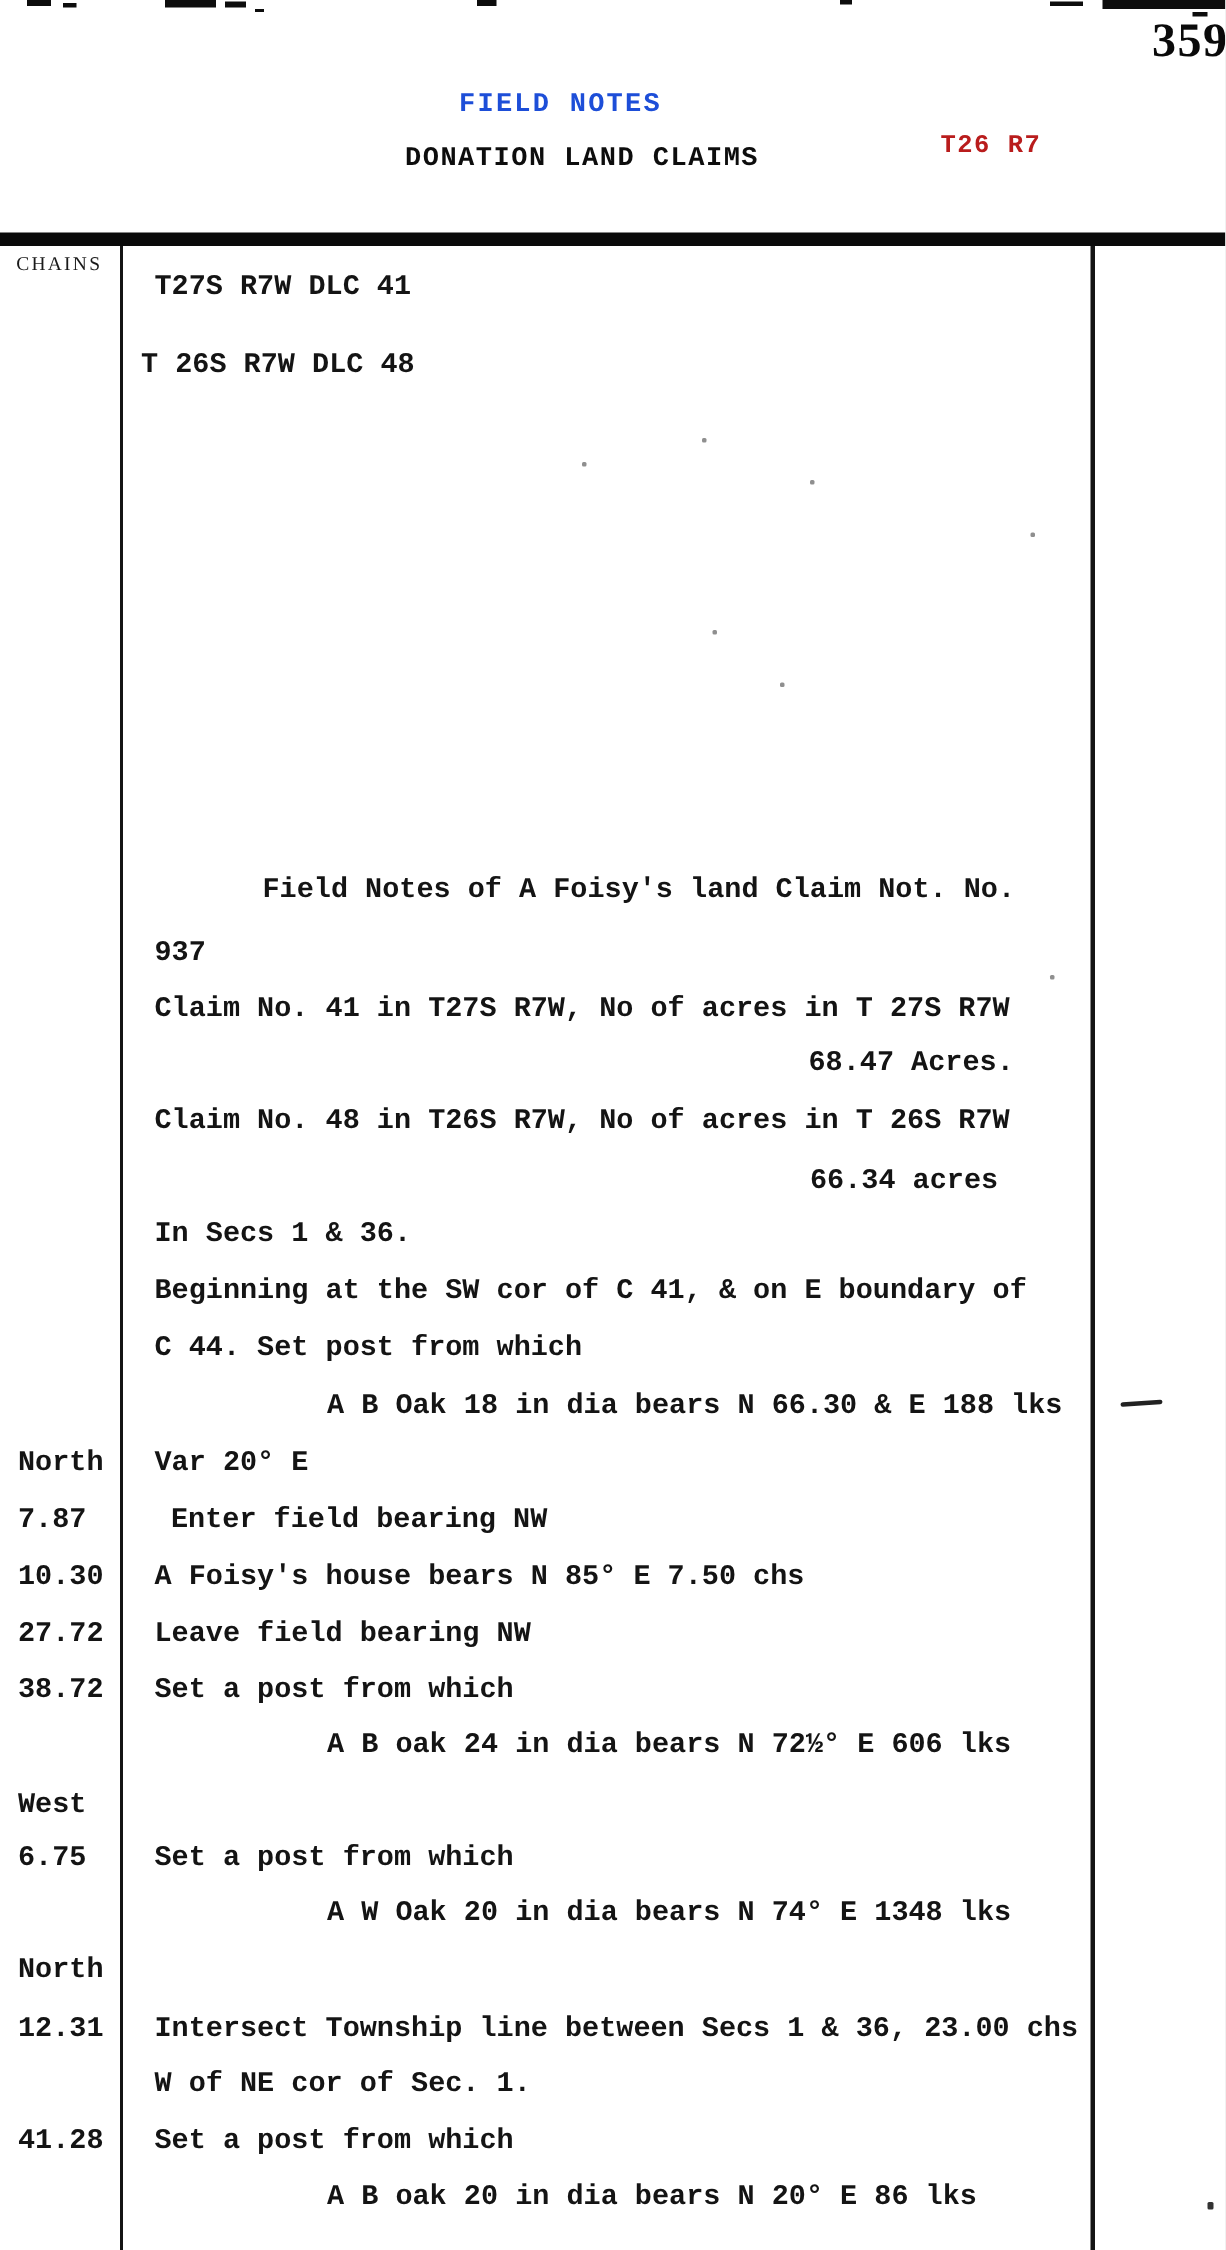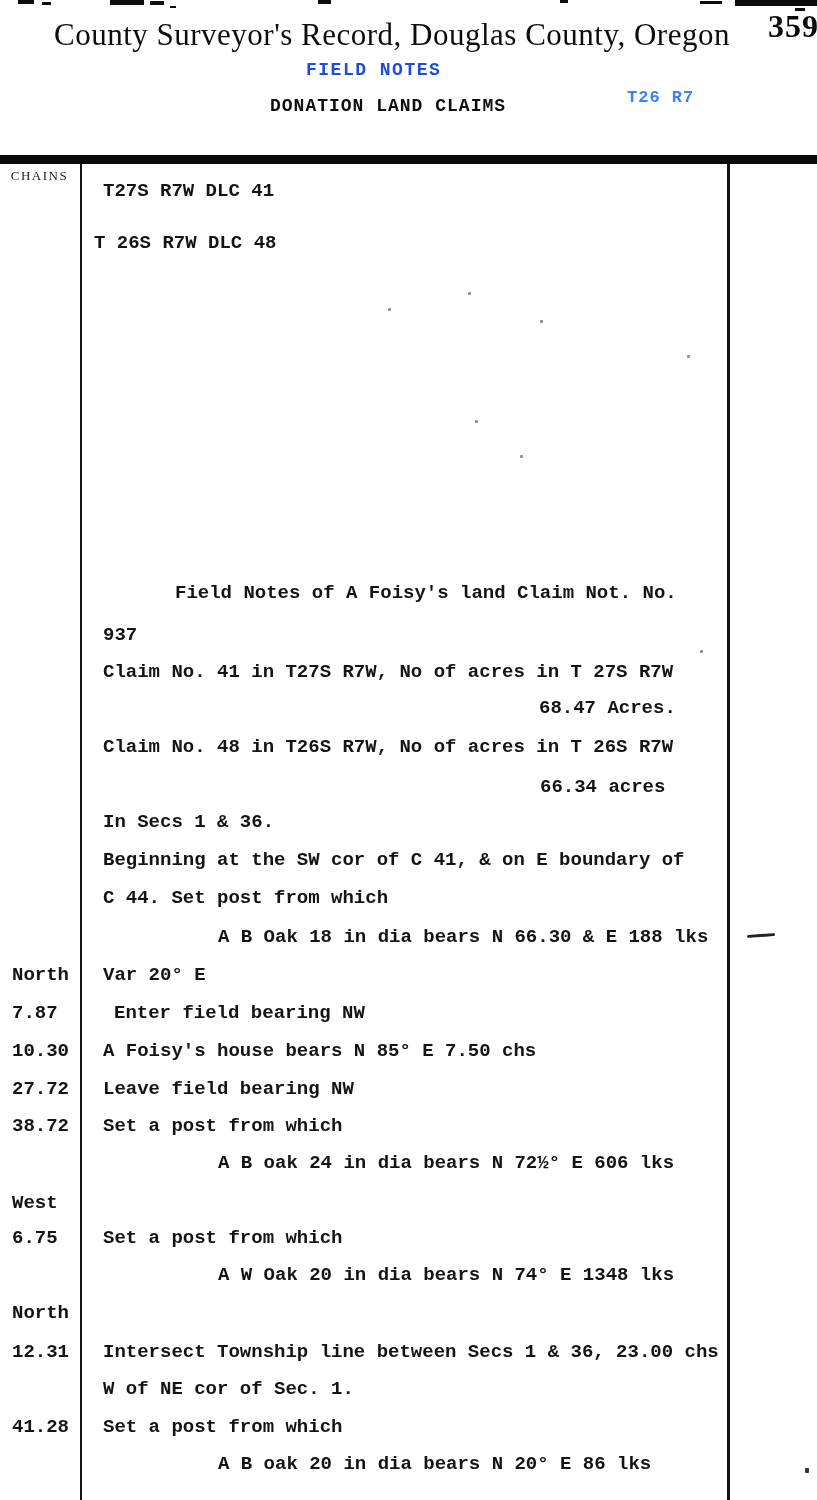--- a/index.html
+++ b/index.html
@@ -29,21 +29,21 @@
     font-size:18px;letter-spacing:1.5px;color:#1d4ed8;white-space:nowrap;
   }
   .subtitle2{
     position:absolute;left:270px;top:96px;
     font-family:"Liberation Mono", monospace;font-weight:bold;
     font-size:18px;letter-spacing:1px;color:#0d0d0d;white-space:nowrap;
   }
   .township{
     position:absolute;left:627px;top:88px;
     font-family:"Liberation Mono", monospace;font-weight:bold;
-    font-size:17px;letter-spacing:1px;color:#3b82f6;white-space:nowrap;
+    font-size:17px;letter-spacing:1px;color:#b91c1c;white-space:nowrap;
   }
   
   .thick-rule{position:absolute;left:0;top:155px;width:817px;height:9px;background:#0a0a0a;}
   .vline-left{position:absolute;left:80px;top:164px;width:2px;height:1336px;background:#141414;}
   .vline-right{position:absolute;left:727px;top:164px;width:3px;height:1336px;background:#141414;}
   .chains-header{
     position:absolute;left:0;top:168px;width:79px;
     text-align:center;
     font-family:"Liberation Serif", serif;font-size:13px;
     letter-spacing:1.5px;color:#1a1a1a;
@@ -79,21 +79,20 @@
     <div class="edge-seg" style="left:110px;top:0;width:34px;height:5px;"></div>
     <div class="edge-seg" style="left:150px;top:1px;width:14px;height:4px;"></div>
     <div class="edge-seg" style="left:170px;top:6px;width:6px;height:2px;"></div>
     <div class="edge-seg" style="left:318px;top:0;width:13px;height:4px;"></div>
     <div class="edge-seg" style="left:560px;top:0;width:8px;height:3px;"></div>
     <div class="edge-seg" style="left:700px;top:1px;width:22px;height:3px;"></div>
     <div class="edge-seg" style="left:735px;top:0;width:82px;height:6px;"></div>
     <div class="edge-seg" style="left:795px;top:8px;width:10px;height:3px;"></div>
   </div>
 
-  <div class="doc-title">County Surveyor's Record, Douglas County, Oregon</div>
   <div class="page-number">359</div>
   <div class="subtitle1">FIELD NOTES</div>
   <div class="subtitle2">DONATION LAND CLAIMS</div>
   <div class="township">T26 R7</div>
 
   <div class="thick-rule"></div>
   <div class="vline-left"></div>
   <div class="vline-right"></div>
   <div class="chains-header">CHAINS</div>
 

